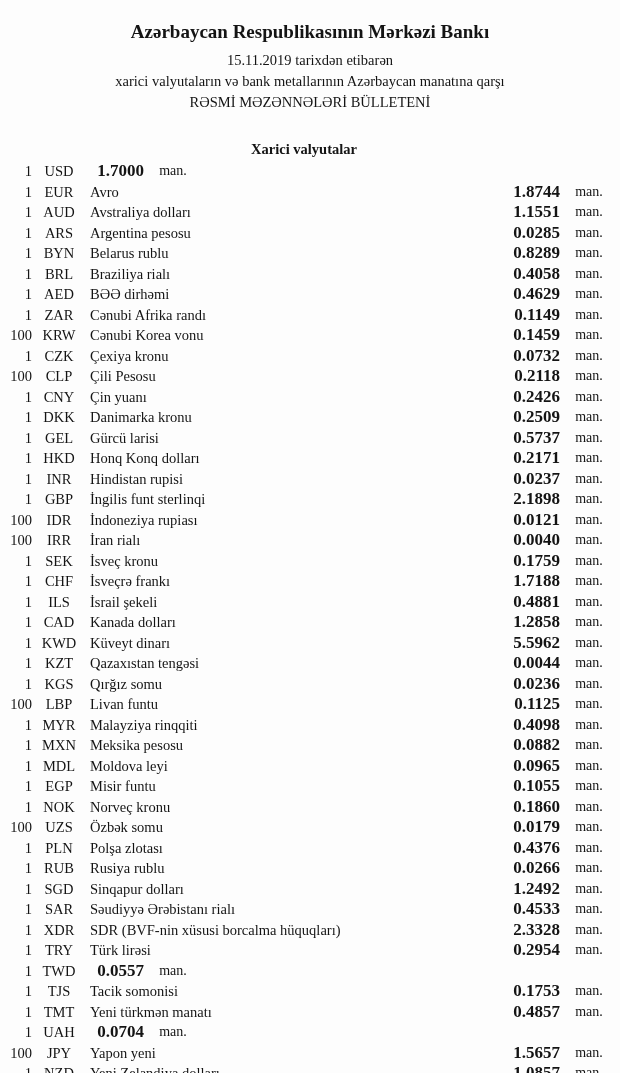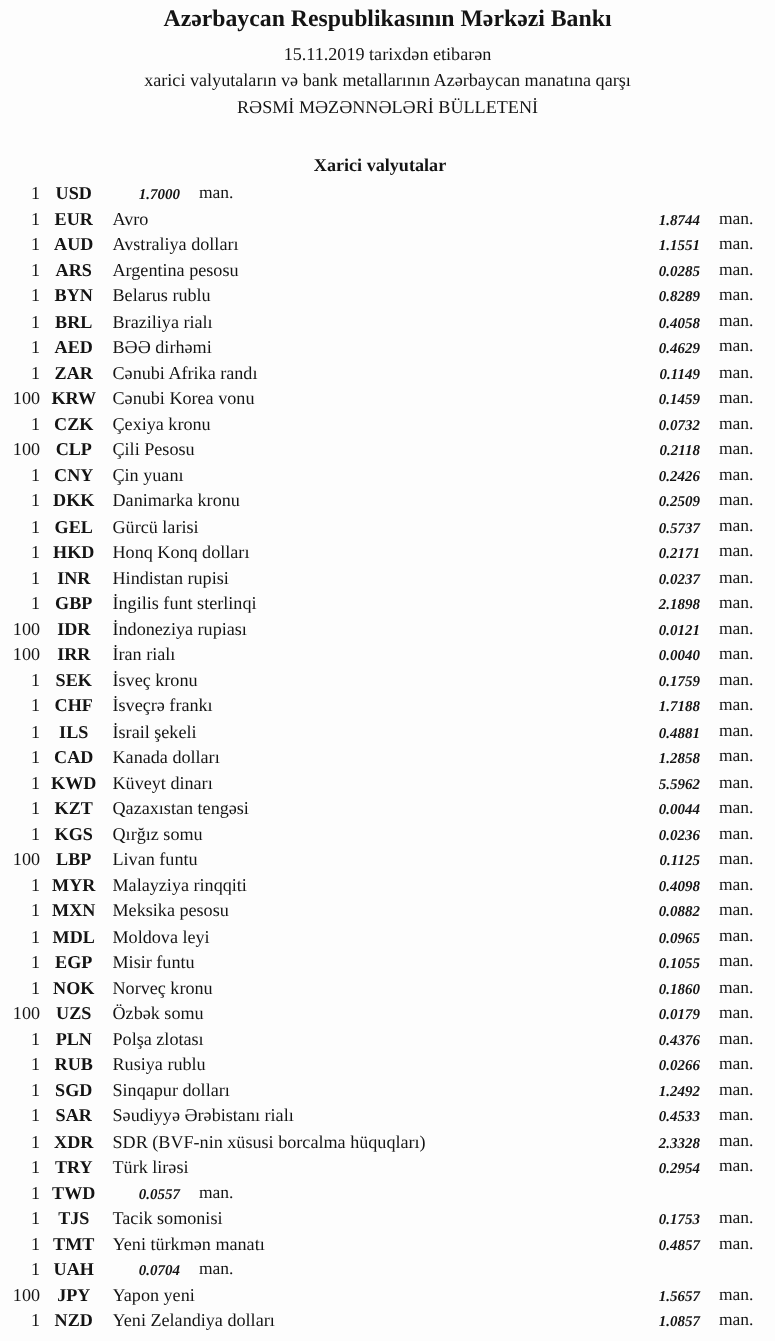--- a/index.html
+++ b/index.html
@@ -9,21 +9,21 @@
   }
   .page {
     position: relative;
     width: 620px;
     height: 1073px;
     background: #fdfdfd;
     color: #141414;
     font-family: "Liberation Serif", serif;
     overflow: hidden;
     box-sizing: border-box;
-    padding-top: 4px;
+    padding-top: 20px;
   }
   .doc-header {
     text-align: center;
   }
   .doc-title {
     font-size: 19px;
     font-weight: 700;
     line-height: 24px;
     margin: 0 0 6px 0;
   }
@@ -52,33 +52,31 @@
   .c-qty {
     width: 32px;
     text-align: right;
     flex: 0 0 auto;
   }
   .c-code {
     width: 46px;
     margin-left: 4px;
     text-align: center;
     flex: 0 0 auto;
-    font-weight: bold;
   }
   .c-name {
     flex: 1 1 auto;
     margin-left: 8px;
     overflow: hidden;
   }
   .c-rate {
     width: 62px;
     text-align: right;
     font-weight: 700;
-    font-style: italic;
-    font-size: 12px;
+    font-size: 17px;
     flex: 0 0 auto;
   }
   .c-unit {
     width: 42px;
     margin-left: 8px;
     margin-right: 10px;
     text-align: center;
     font-size: 14px;
     flex: 0 0 auto;
   }

